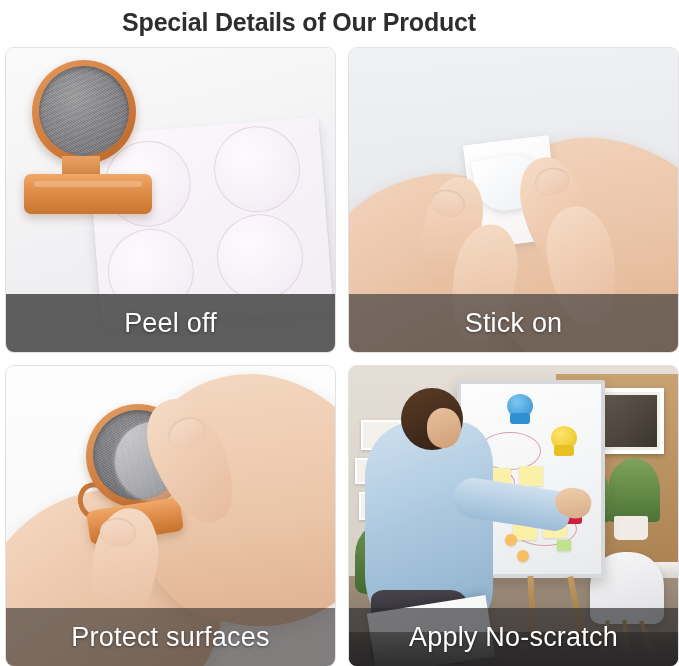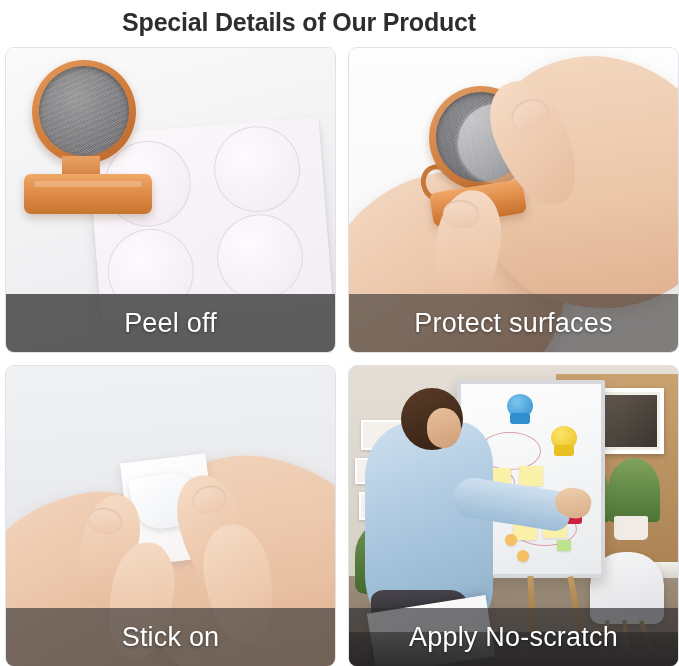--- a/index.html
+++ b/index.html
@@ -432,20 +432,40 @@
           </div>
           <div class="clip-neck"></div>
           <div class="clip-bar"></div>
         </div>
       </div>
       <div class="caption">Peel off</div>
     </div>
 
     <div class="panel">
       <div class="photo">
+        <div class="p2-bg"></div>
+
+        <div class="hand-l skin"></div>
+        <div class="hand-r skin"></div>
+
+        <div class="sticker-sq"></div>
+        <div class="sticker-peel"></div>
+
+        <div class="finger f-l1"></div>
+        <div class="finger f-l2"></div>
+        <div class="finger f-r1"></div>
+        <div class="finger f-r2"></div>
+        <div class="nail n-l"></div>
+        <div class="nail n-r"></div>
+      </div>
+      <div class="caption translucent">Stick on</div>
+    </div>
+
+    <div class="panel">
+      <div class="photo">
         <div class="p3-bg"></div>
 
         <div class="h3-l"></div>
         <div class="h3-r"></div>
 
         <div class="clip3">
           <div class="clip3-hook"></div>
           <div class="clip3-ring">
             <div class="clip3-disc">
               <div class="pad3"></div>
@@ -453,40 +473,20 @@
           </div>
           <div class="clip3-bar"></div>
         </div>
 
         <div class="finger f3a"></div>
         <div class="finger f3b"></div>
         <div class="nail n3a"></div>
         <div class="nail n3b"></div>
       </div>
       <div class="caption translucent2">Protect surfaces</div>
-    </div>
-
-    <div class="panel">
-      <div class="photo">
-        <div class="p2-bg"></div>
-
-        <div class="hand-l skin"></div>
-        <div class="hand-r skin"></div>
-
-        <div class="sticker-sq"></div>
-        <div class="sticker-peel"></div>
-
-        <div class="finger f-l1"></div>
-        <div class="finger f-l2"></div>
-        <div class="finger f-r1"></div>
-        <div class="finger f-r2"></div>
-        <div class="nail n-l"></div>
-        <div class="nail n-r"></div>
-      </div>
-      <div class="caption translucent">Stick on</div>
     </div>
 
     <div class="panel">
       <div class="photo">
         <div class="p4-room"></div>
         <div class="p4-wall"></div>
         <div class="p4-floor"></div>
 
         <div class="wall-frames">
           <div class="wf wf1"></div>

